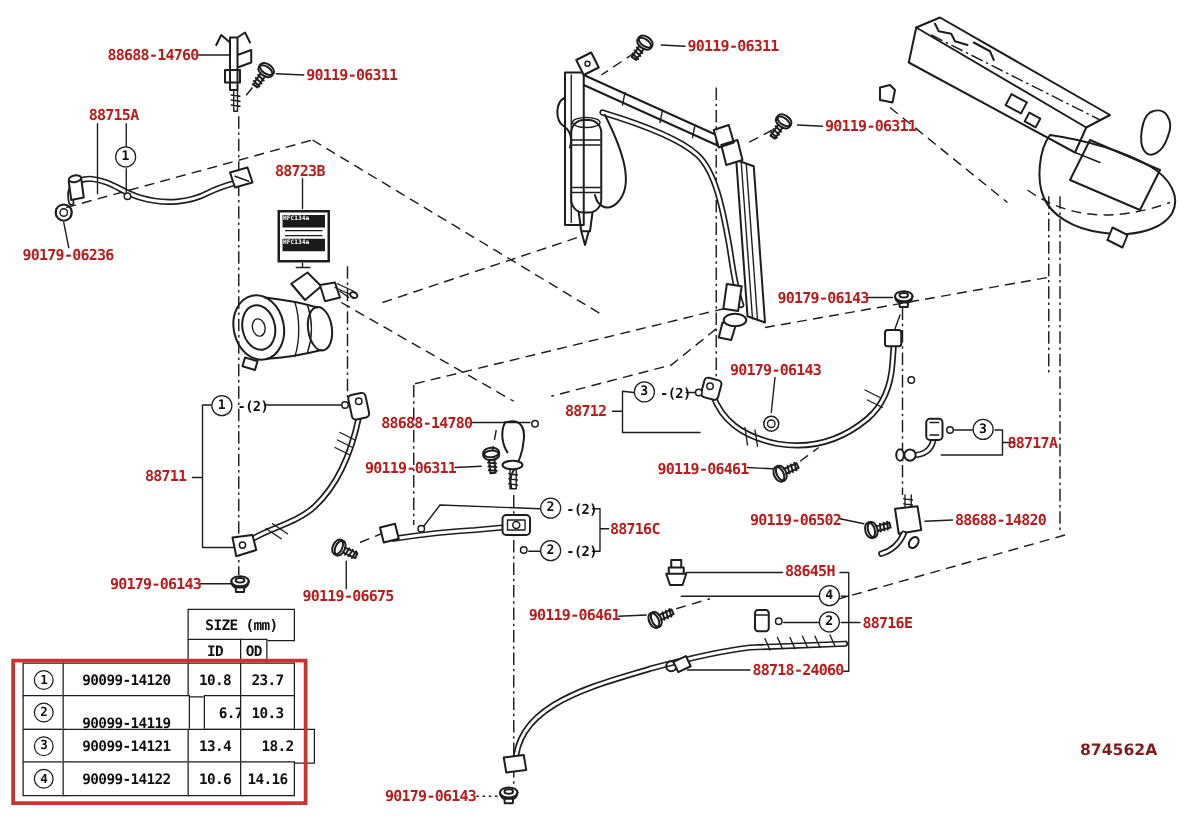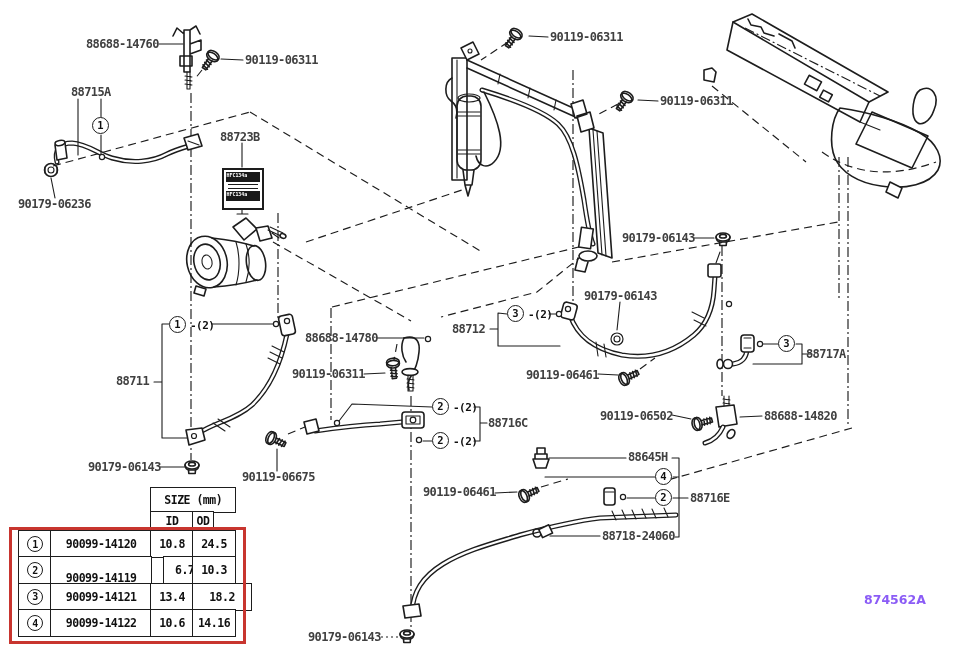--- a/index.html
+++ b/index.html
@@ -9,42 +9,42 @@
   svg *{vector-effect:non-scaling-stroke;}
   .ln{stroke:#1d1d1d;fill:none;stroke-width:1.6;stroke-linecap:round;stroke-linejoin:round;}
   .thin{stroke:#1d1d1d;fill:none;stroke-width:1.1;stroke-linecap:round;stroke-linejoin:round;}
   .dash{stroke:#1d1d1d;fill:none;stroke-width:1.15;stroke-dasharray:8 5;stroke-linecap:butt;}
   .dashdot{stroke:#1d1d1d;fill:none;stroke-width:1.15;stroke-dasharray:10 3 2 3;stroke-linecap:butt;}
   .dot{stroke:#1d1d1d;fill:none;stroke-width:1.1;stroke-dasharray:2 3;}
   .tube{stroke:#1d1d1d;fill:none;stroke-width:5;stroke-linecap:round;stroke-linejoin:round;}
   .tubein{stroke:#ffffff;fill:none;stroke-width:2.3;stroke-linecap:round;stroke-linejoin:round;}
   .oring{stroke:#1d1d1d;fill:#ffffff;stroke-width:1.2;}
   .blk{stroke:#1d1d1d;fill:#ffffff;stroke-width:1.6;stroke-linejoin:round;}
-  .plabel{position:absolute;font-weight:700;font-size:12px;letter-spacing:-0.6px;color:#404040;
+  .plabel{position:absolute;font-weight:700;font-size:12px;letter-spacing:-0.6px;color:#b91c1c;
           white-space:nowrap;line-height:12px;}
   .qty{position:absolute;font-weight:700;font-size:11px;letter-spacing:-0.5px;color:#101010;
        white-space:nowrap;line-height:11px;}
   .callout{position:absolute;width:15px;height:15px;border:1.7px solid #1d1d1d;border-radius:50%;
            display:flex;align-items:center;justify-content:center;background:#fff;
            font-weight:700;font-size:10.5px;color:#101010;}
   .tcell{position:absolute;border:1.6px solid #1d1d1d;background:#fff;box-sizing:border-box;
          display:flex;align-items:center;justify-content:center;
          font-weight:700;font-size:11.5px;letter-spacing:-0.5px;color:#101010;}
   .ccircle{width:14px;height:14px;border:1.6px solid #1d1d1d;border-radius:50%;
            display:flex;align-items:center;justify-content:center;font-size:10px;font-weight:700;}
   #redbox{position:absolute;left:9px;top:527px;width:237px;height:117px;
           border:3.5px solid #c8352f;box-sizing:border-box;}
   #sticker{position:absolute;left:222px;top:168px;width:42px;height:42px;border:2.4px solid #1d1d1d;
            background:#fff;box-sizing:border-box;}
   .sband{position:relative;margin:2px 2px 0 2px;height:10px;background:#1a1a1a;overflow:hidden;}
   .sband span{display:block;color:#fff;font-size:9px;font-weight:700;white-space:nowrap;
               transform:scale(0.55);transform-origin:1px 1px;}
   .sgap{margin:2px 4px 0 4px;height:3px;border-top:1px solid #1a1a1a;border-bottom:1px solid #1a1a1a;}
   #diagcode{position:absolute;left:864px;top:592px;font-family:"DejaVu Sans",sans-serif;
-            font-weight:700;font-size:12.5px;color:#8b5cf6;text-align:right;}
+            font-weight:700;font-size:12.5px;color:#7f1d1d;text-align:right;}
 </style>
 </head>
 <body>
 
 <div id="stage">
 
 <svg width="960" height="663" viewBox="0 0 960 663">
   <defs>
     <g id="screwg">
       <ellipse cx="0" cy="-1" rx="6.3" ry="3.8"></ellipse>
@@ -310,21 +310,21 @@
 <div>
   <div class="tcell" style="left:150.4px;top:487px;width:85.6px;height:25.6px">SIZE (mm)</div>
   <div class="tcell" style="left:150.4px;top:511px;width:43.2px;height:20.6px">ID</div>
   <div class="tcell" style="left:192px;top:511px;width:22px;height:20.6px">OD</div>
 
   <div class="tcell" style="left:18px;top:530px;width:34px;height:28px">
         <span class="ccircle">1</span>
       </div>
   <div class="tcell" style="left:50.4px;top:530px;width:101.6px;height:28px">90099-14120</div>
   <div class="tcell" style="left:150.4px;top:530px;width:43.2px;height:28px">10.8</div>
-  <div class="tcell" style="left:192px;top:530px;width:44px;height:28px">24.5</div>
+  <div class="tcell" style="left:192px;top:530px;width:44px;height:28px">23.7</div>
 
   <div class="tcell" style="left:18px;top:556.4px;width:34px;height:28px">
         <span class="ccircle">2</span>
       </div>
   <div class="tcell" style="left:50.4px;top:556.4px;width:101.6px;height:44px">90099-14119</div>
   <div class="tcell" style="left:163px;top:556.4px;width:43.2px;height:28px">6.7</div>
   <div class="tcell" style="left:192px;top:556.4px;width:44px;height:28px">10.3</div>
 
   <div class="tcell" style="left:18px;top:582.8px;width:34px;height:28px">
         <span class="ccircle">3</span>

